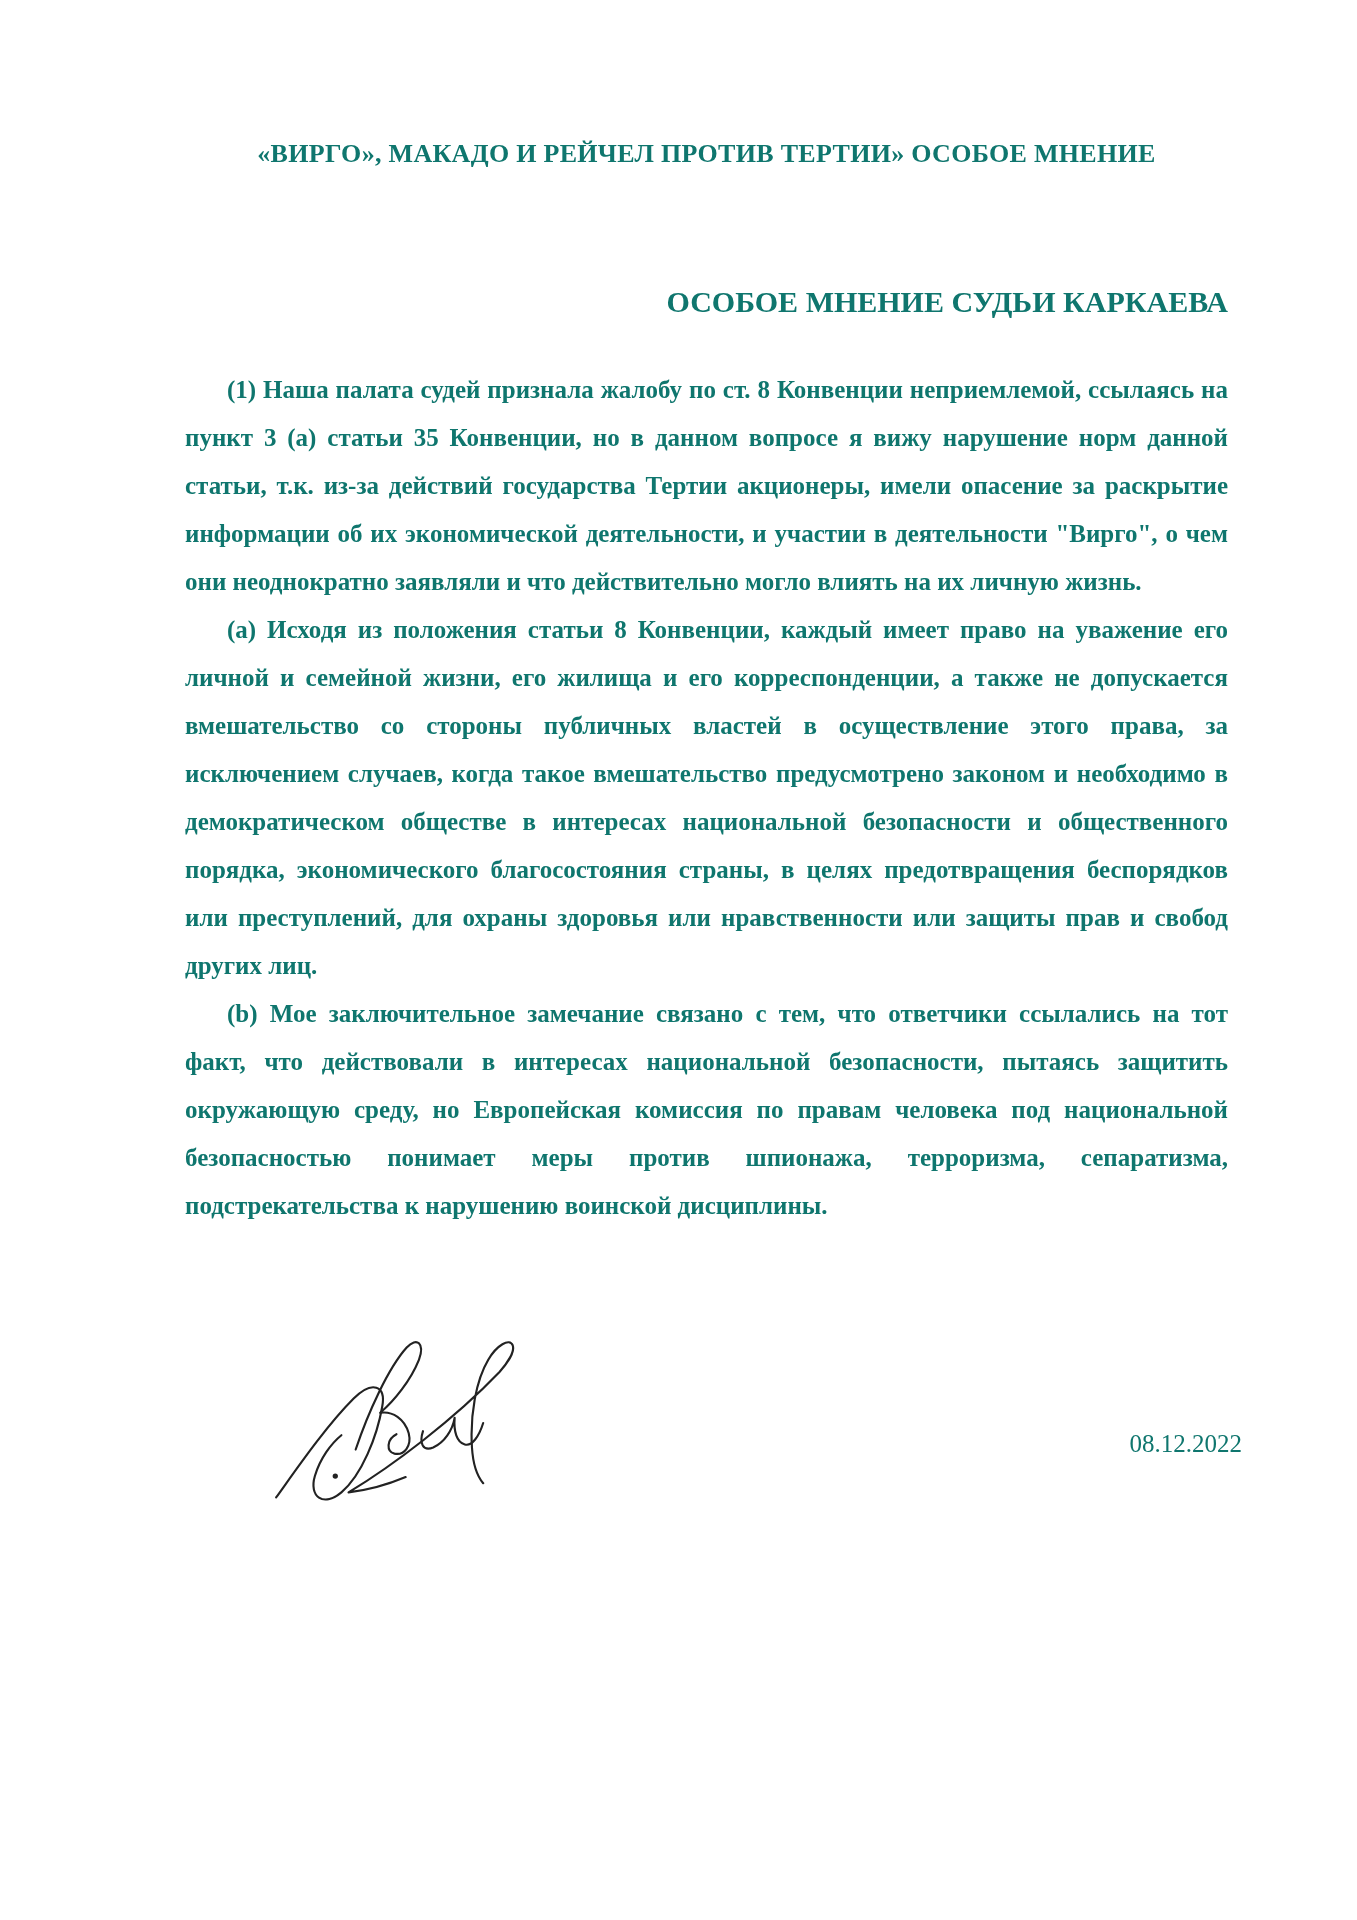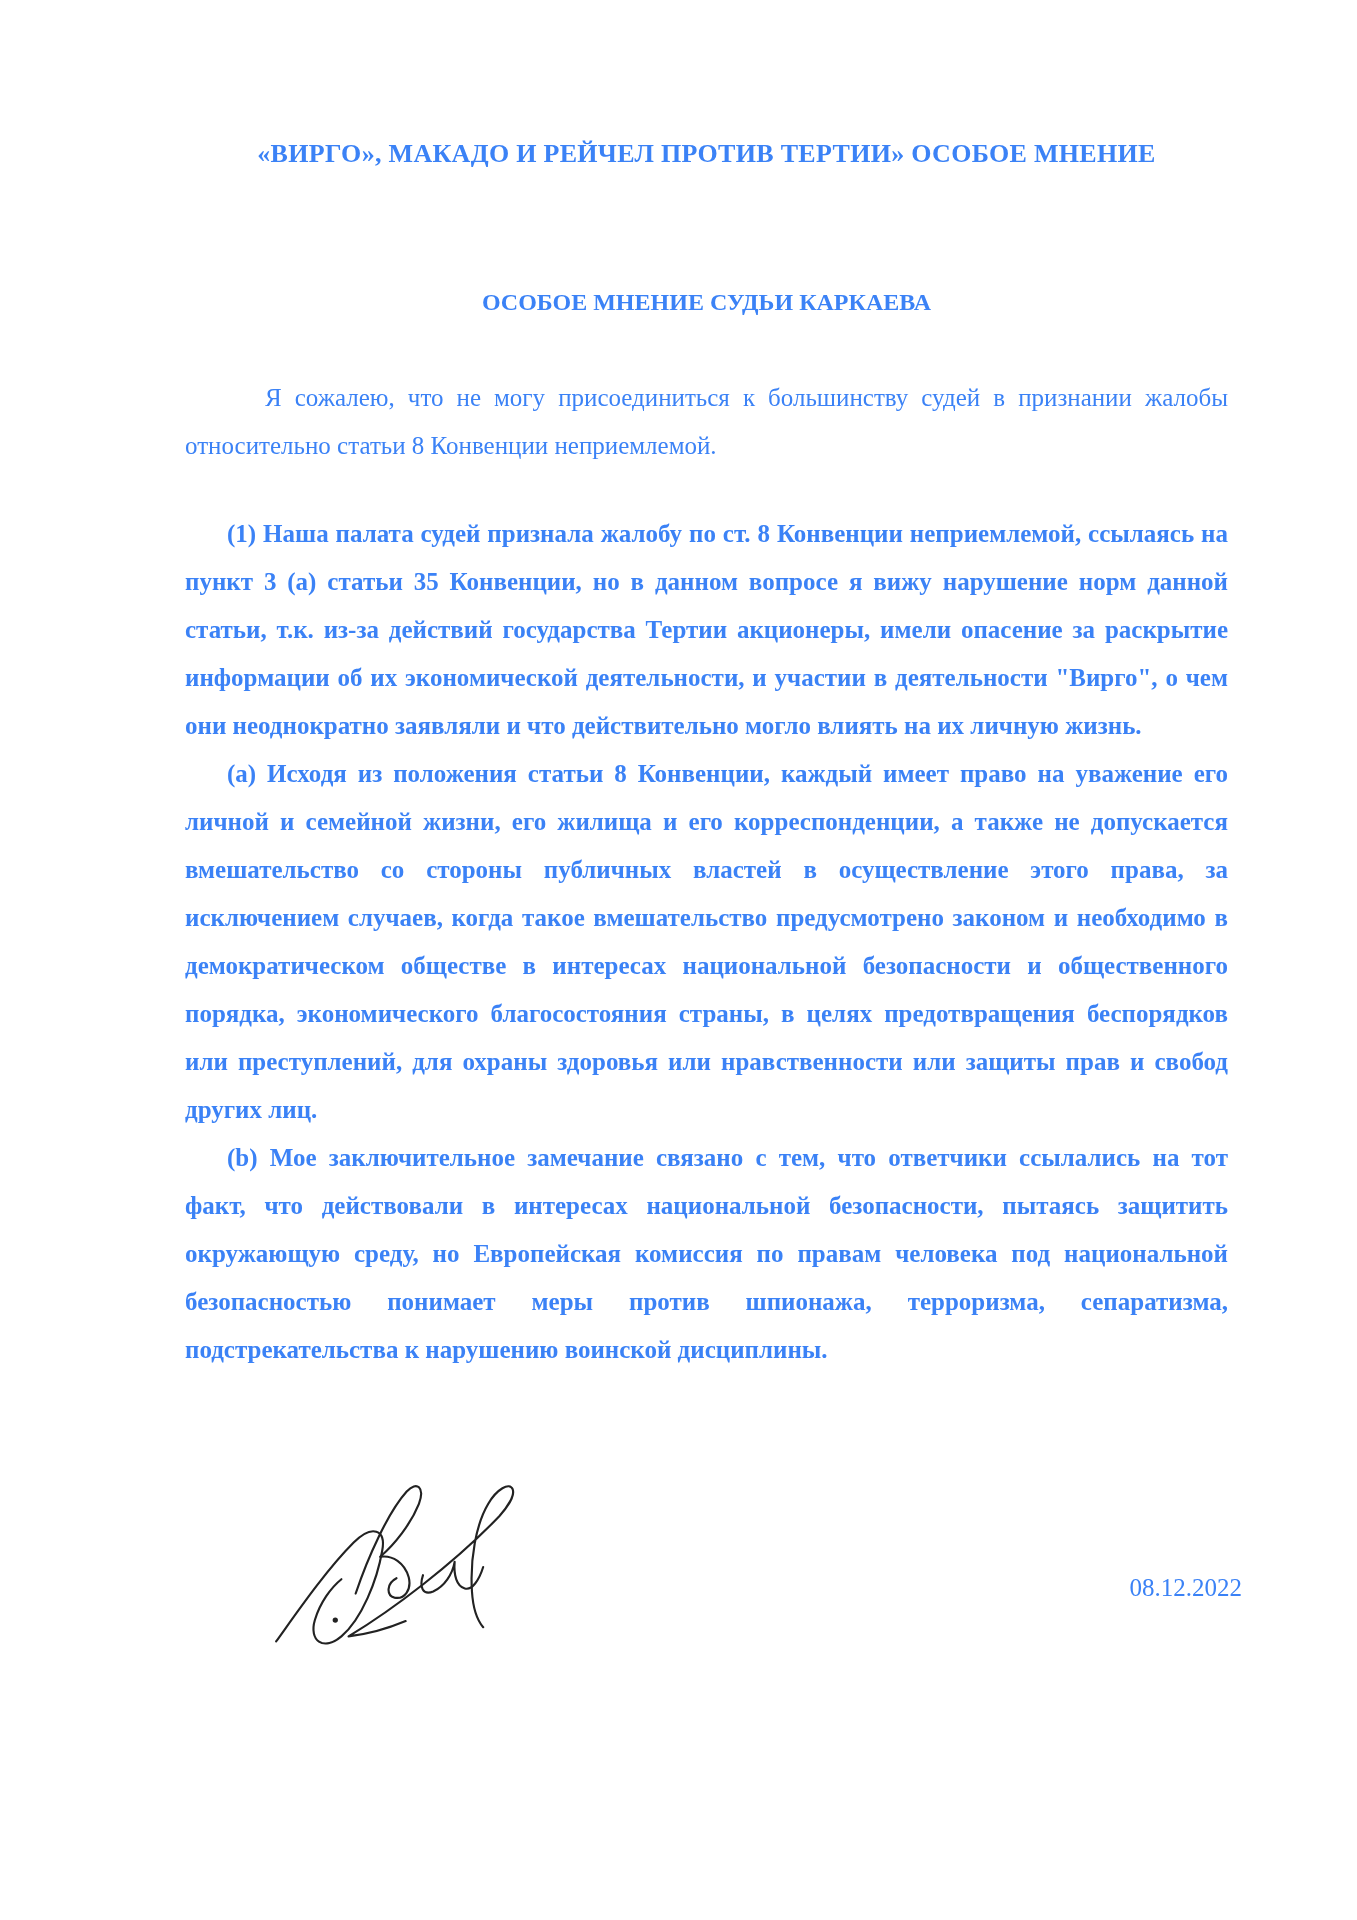--- a/index.html
+++ b/index.html
@@ -6,39 +6,39 @@
     margin: 0;
     padding: 0;
     background: #ffffff;
   }
   .page {
     position: relative;
     width: 1357px;
     height: 1920px;
     margin: 0 auto;
     background: #ffffff;
-    color: #3b82f6;
+    color: #0f766e;
     font-family: "Liberation Serif", "DejaVu Serif", serif;
     box-sizing: border-box;
     padding: 0 129px 0 185px;
     overflow: hidden;
   }
   .title {
     margin: 0;
     padding-top: 130px;
     text-align: center;
     font-size: 26px;
     font-weight: bold;
     line-height: 48px;
     letter-spacing: 0.3px;
   }
   .heading {
     margin: 100px 0 0 0;
-    text-align: center;
-    font-size: 24px;
+    text-align: right;
+    font-size: 30px;
     font-weight: bold;
     line-height: 48px;
   }
   .para {
     margin: 0;
     font-size: 25px;
     line-height: 48px;
     text-align: justify;
   }
   .para.first { margin-top: 48px; }
@@ -78,21 +78,20 @@
 </style>
 </head>
 <body>
 
 <div class="page">
 
   <h1 class="title">«ВИРГО», МАКАДО И РЕЙЧЕЛ ПРОТИВ ТЕРТИИ» ОСОБОЕ МНЕНИЕ</h1>
 
   <h2 class="heading">ОСОБОЕ МНЕНИЕ СУДЬИ КАРКАЕВА</h2>
 
-  <p class="para indent-lg first">Я сожалею, что не могу присоединиться к большинству судей в признании жалобы относительно статьи 8 Конвенции неприемлемой.</p>
 
   <p class="para indent-sm gap">(1) Наша палата судей признала жалобу по ст. 8 Конвенции неприемлемой, ссылаясь на пункт 3 (а) статьи 35 Конвенции, но в данном вопросе я вижу нарушение норм данной статьи, т.к. из-за действий государства Тертии акционеры, имели опасение за раскрытие информации об их экономической деятельности, и участии в деятельности "Вирго", о чем они неоднократно заявляли и что действительно могло влиять на их личную жизнь.</p>
 
   <p class="para indent-sm">(а) Исходя из положения статьи 8 Конвенции, каждый имеет право на уважение его личной и семейной жизни, его жилища и его корреспонденции, а также не допускается вмешательство со стороны публичных властей в осуществление этого права, за исключением случаев, когда такое вмешательство предусмотрено законом и необходимо в демократическом обществе в интересах национальной безопасности и общественного порядка, экономического благосостояния страны, в целях предотвращения беспорядков или преступлений, для охраны здоровья или нравственности или защиты прав и свобод других лиц.</p>
 
   <p class="para indent-sm">(b) Мое заключительное замечание связано с тем, что ответчики ссылались на тот факт, что действовали в интересах национальной безопасности, пытаясь защитить окружающую среду, но Европейская комиссия по правам человека под национальной безопасностью понимает меры против шпионажа, терроризма, сепаратизма, подстрекательства к нарушению воинской дисциплины.</p>
 
 
   <div class="sign-row">
 

